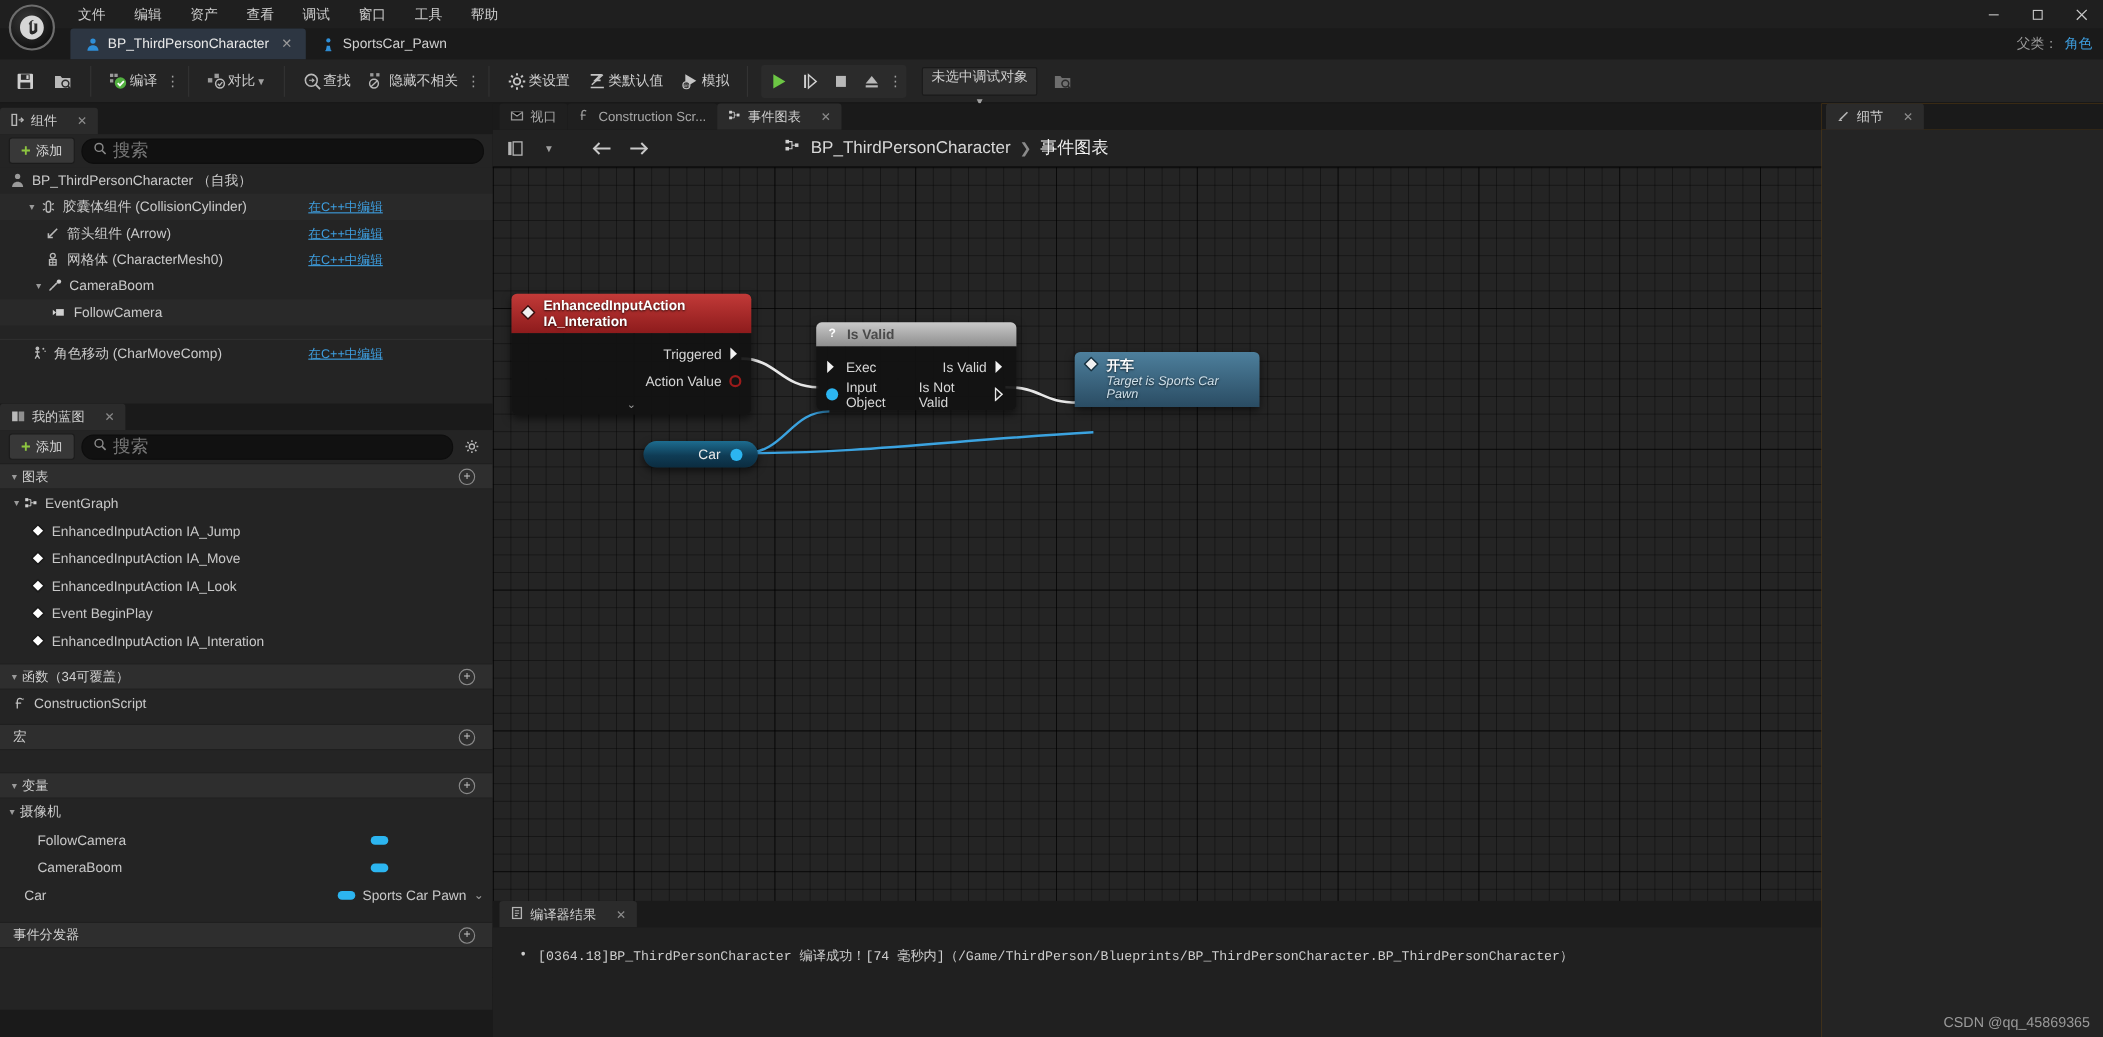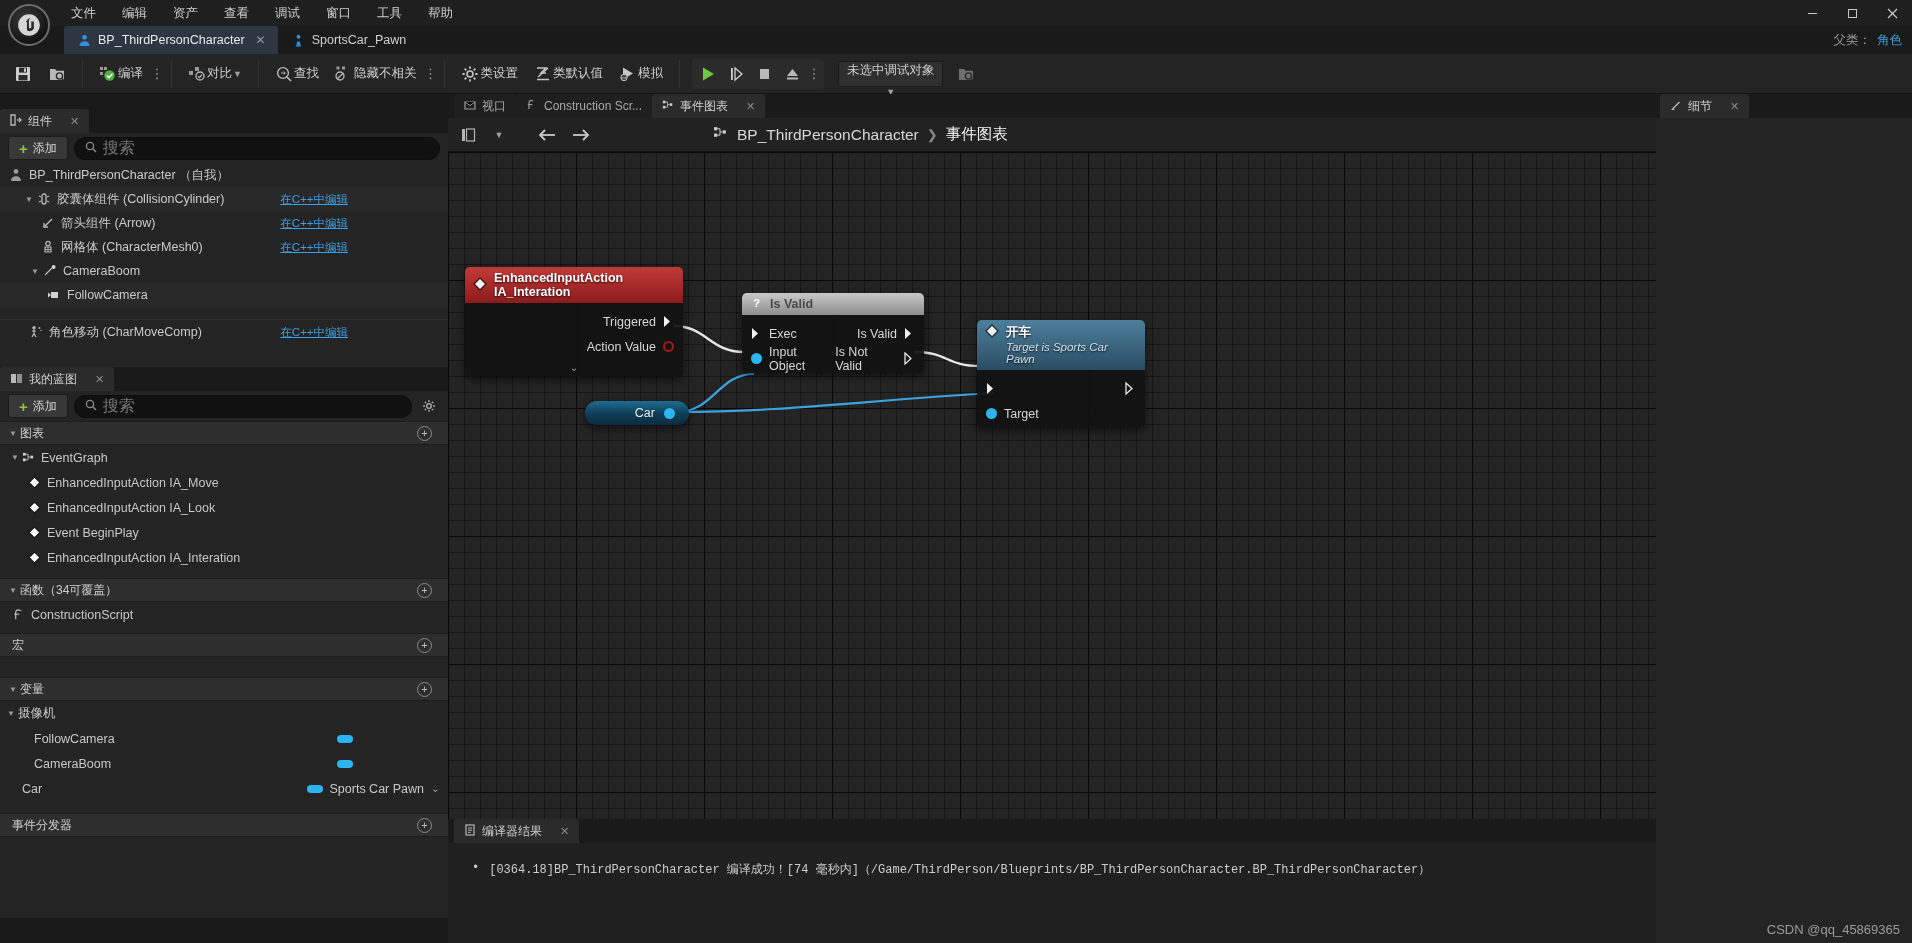--- a/index.html
+++ b/index.html
@@ -79,21 +79,21 @@
   .panel-tab {
     display:flex; align-items:center; gap:6px; height:24px; padding:0 10px;
     font-size:12px; color:#cfcfcf; background:#2b2b2b;
     border-top-left-radius:3px; border-top-right-radius:3px;
   }
   .panel-tab .x { color:#8a8a8a; font-size:11px; margin-left:12px; }
 
   
   .left-col { position:absolute; left:0; top:94px; width:448px; height:849px; background:#1a1a1a; }
 
-  .components-panel { position:absolute; left:0; top:15px; width:448px; height:273px; background:#242424; }
+  .components-panel { position:absolute; left:0; top:4px; width:448px; height:273px; background:#242424; }
   .search-row { display:flex; align-items:center; gap:6px; height:30px; padding:4px 8px; background:#242424; }
   .add-btn {
     display:flex; align-items:center; gap:5px; height:24px; padding:0 10px;
     background:#383838; border:1px solid #1b1b1b; border-radius:3px;
     font-size:12px; color:#d8d8d8;
   }
   .add-btn .plus { color:#8ec640; font-size:15px; font-weight:bold; line-height:1; }
   .search-box {
     flex:1; height:23px; display:flex; align-items:center; gap:6px;
     background:#111; border:1px solid #0d0d0d; border-radius:11px; padding:0 10px;
@@ -579,20 +579,28 @@
         <span class="caret" style="width:14px;color:#9a9a9a;font-size:8px;text-align:center;display:inline-block;">▼</span>
         <span class="diamond-ic">
           <svg viewBox="0 0 14 14">
               <rect x="1" y="2" width="3" height="3" fill="#d0d0d0"></rect>
               <rect x="1" y="8" width="3" height="3" fill="#d0d0d0"></rect>
               <rect x="9" y="5" width="3" height="3" fill="#d0d0d0"></rect>
               <path d="M4 3.5h2.5v3M4 9.5h2.5v-3h2.5" stroke="#d0d0d0" stroke-width="0.9" fill="none"></path>
             </svg>
         </span>
         <span>EventGraph</span>
+      </div>
+      <div class="mb-row" style="padding-left:28px;">
+        <span class="diamond-ic">
+          <svg viewBox="0 0 14 14">
+              <path d="M7 1 L13 7 L7 13 L1 7z" fill="#fff" stroke="#1a1a1a" stroke-width="1.4"></path>
+            </svg>
+        </span>
+        <span>EnhancedInputAction IA_Jump</span>
       </div>
       <div class="mb-row" style="padding-left:28px;">
         <span class="diamond-ic">
           <svg viewBox="0 0 14 14">
               <path d="M7 1 L13 7 L7 13 L1 7z" fill="#fff" stroke="#1a1a1a" stroke-width="1.4"></path>
             </svg>
         </span>
         <span>EnhancedInputAction IA_Move</span>
       </div>
       <div class="mb-row" style="padding-left:28px;">
@@ -842,44 +850,20 @@
           <div style="display:flex;align-items:center;gap:7px;">
             <span>
               <svg width="14" height="14" viewBox="0 0 14 14">
                   <path d="M7 1 L13 7 L7 13 L1 7z" fill="#f0f0f0" stroke="#16303f" stroke-width="1.3"></path>
                 </svg>
             </span>
             <span>开车</span>
           </div>
           <div style="font-size:11.5px;font-style:italic;font-weight:normal;color:#cfe0ea;padding-left:21px;">Target is Sports Car Pawn</div>
         </div>
-        <div class="node-body" style="height:58px;">
-          <div class="pin-row">
-            <div class="pin-left">
-              <span class="exec-pin">
-                <svg viewBox="0 0 11 13">
-                    <path d="M1 1 L7 6.5 L1 12z" fill="#f2f2f2"></path>
-                  </svg>
-              </span>
-            </div>
-            <div class="pin-right">
-              <span class="exec-pin">
-                <svg viewBox="0 0 11 13">
-                    <path d="M1 1 L7 6.5 L1 12z" fill="none" stroke="#e6e6e6" stroke-width="1.3"></path>
-                  </svg>
-              </span>
-            </div>
-          </div>
-          <div class="pin-row">
-            <div class="pin-left">
-              <span class="data-pin" style="background:#2cb5f0;"></span>
-              <span>Target</span>
-            </div>
-          </div>
-        </div>
       </div>
 
       <div class="var-node" style="left:137px; top:249px; width:104px; justify-content:flex-end;">
         <span>Car</span>
         <span class="data-pin" style="background:#2cb5f0;width:11px;height:11px;"></span>
       </div>
 
       <div class="watermark">蓝图</div>
     </div>
   </div>

